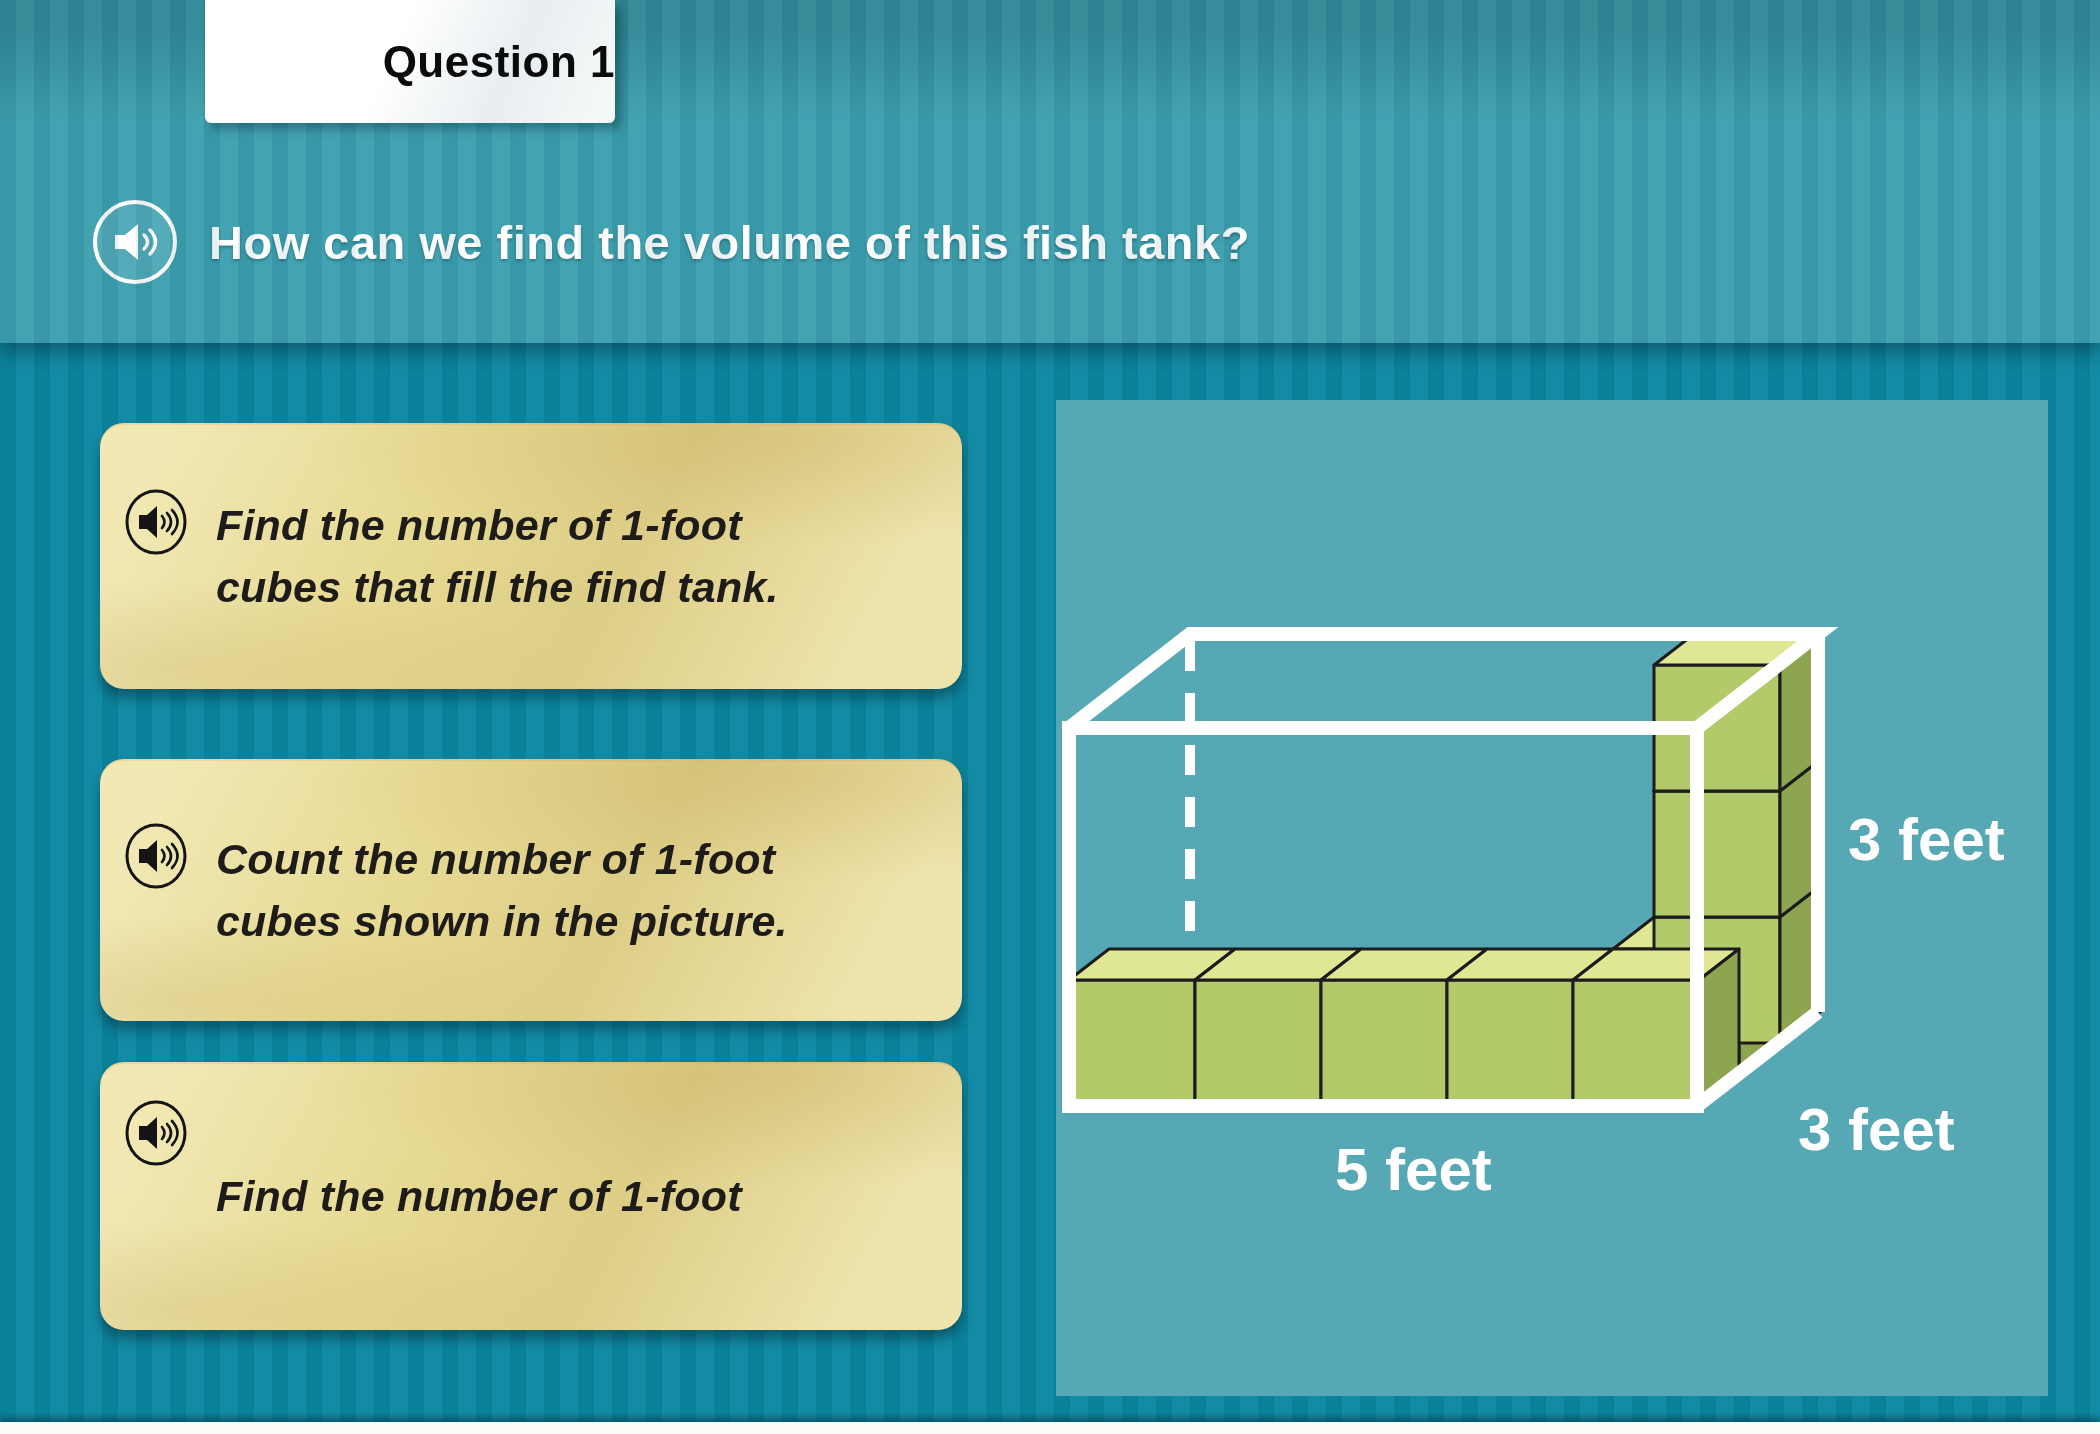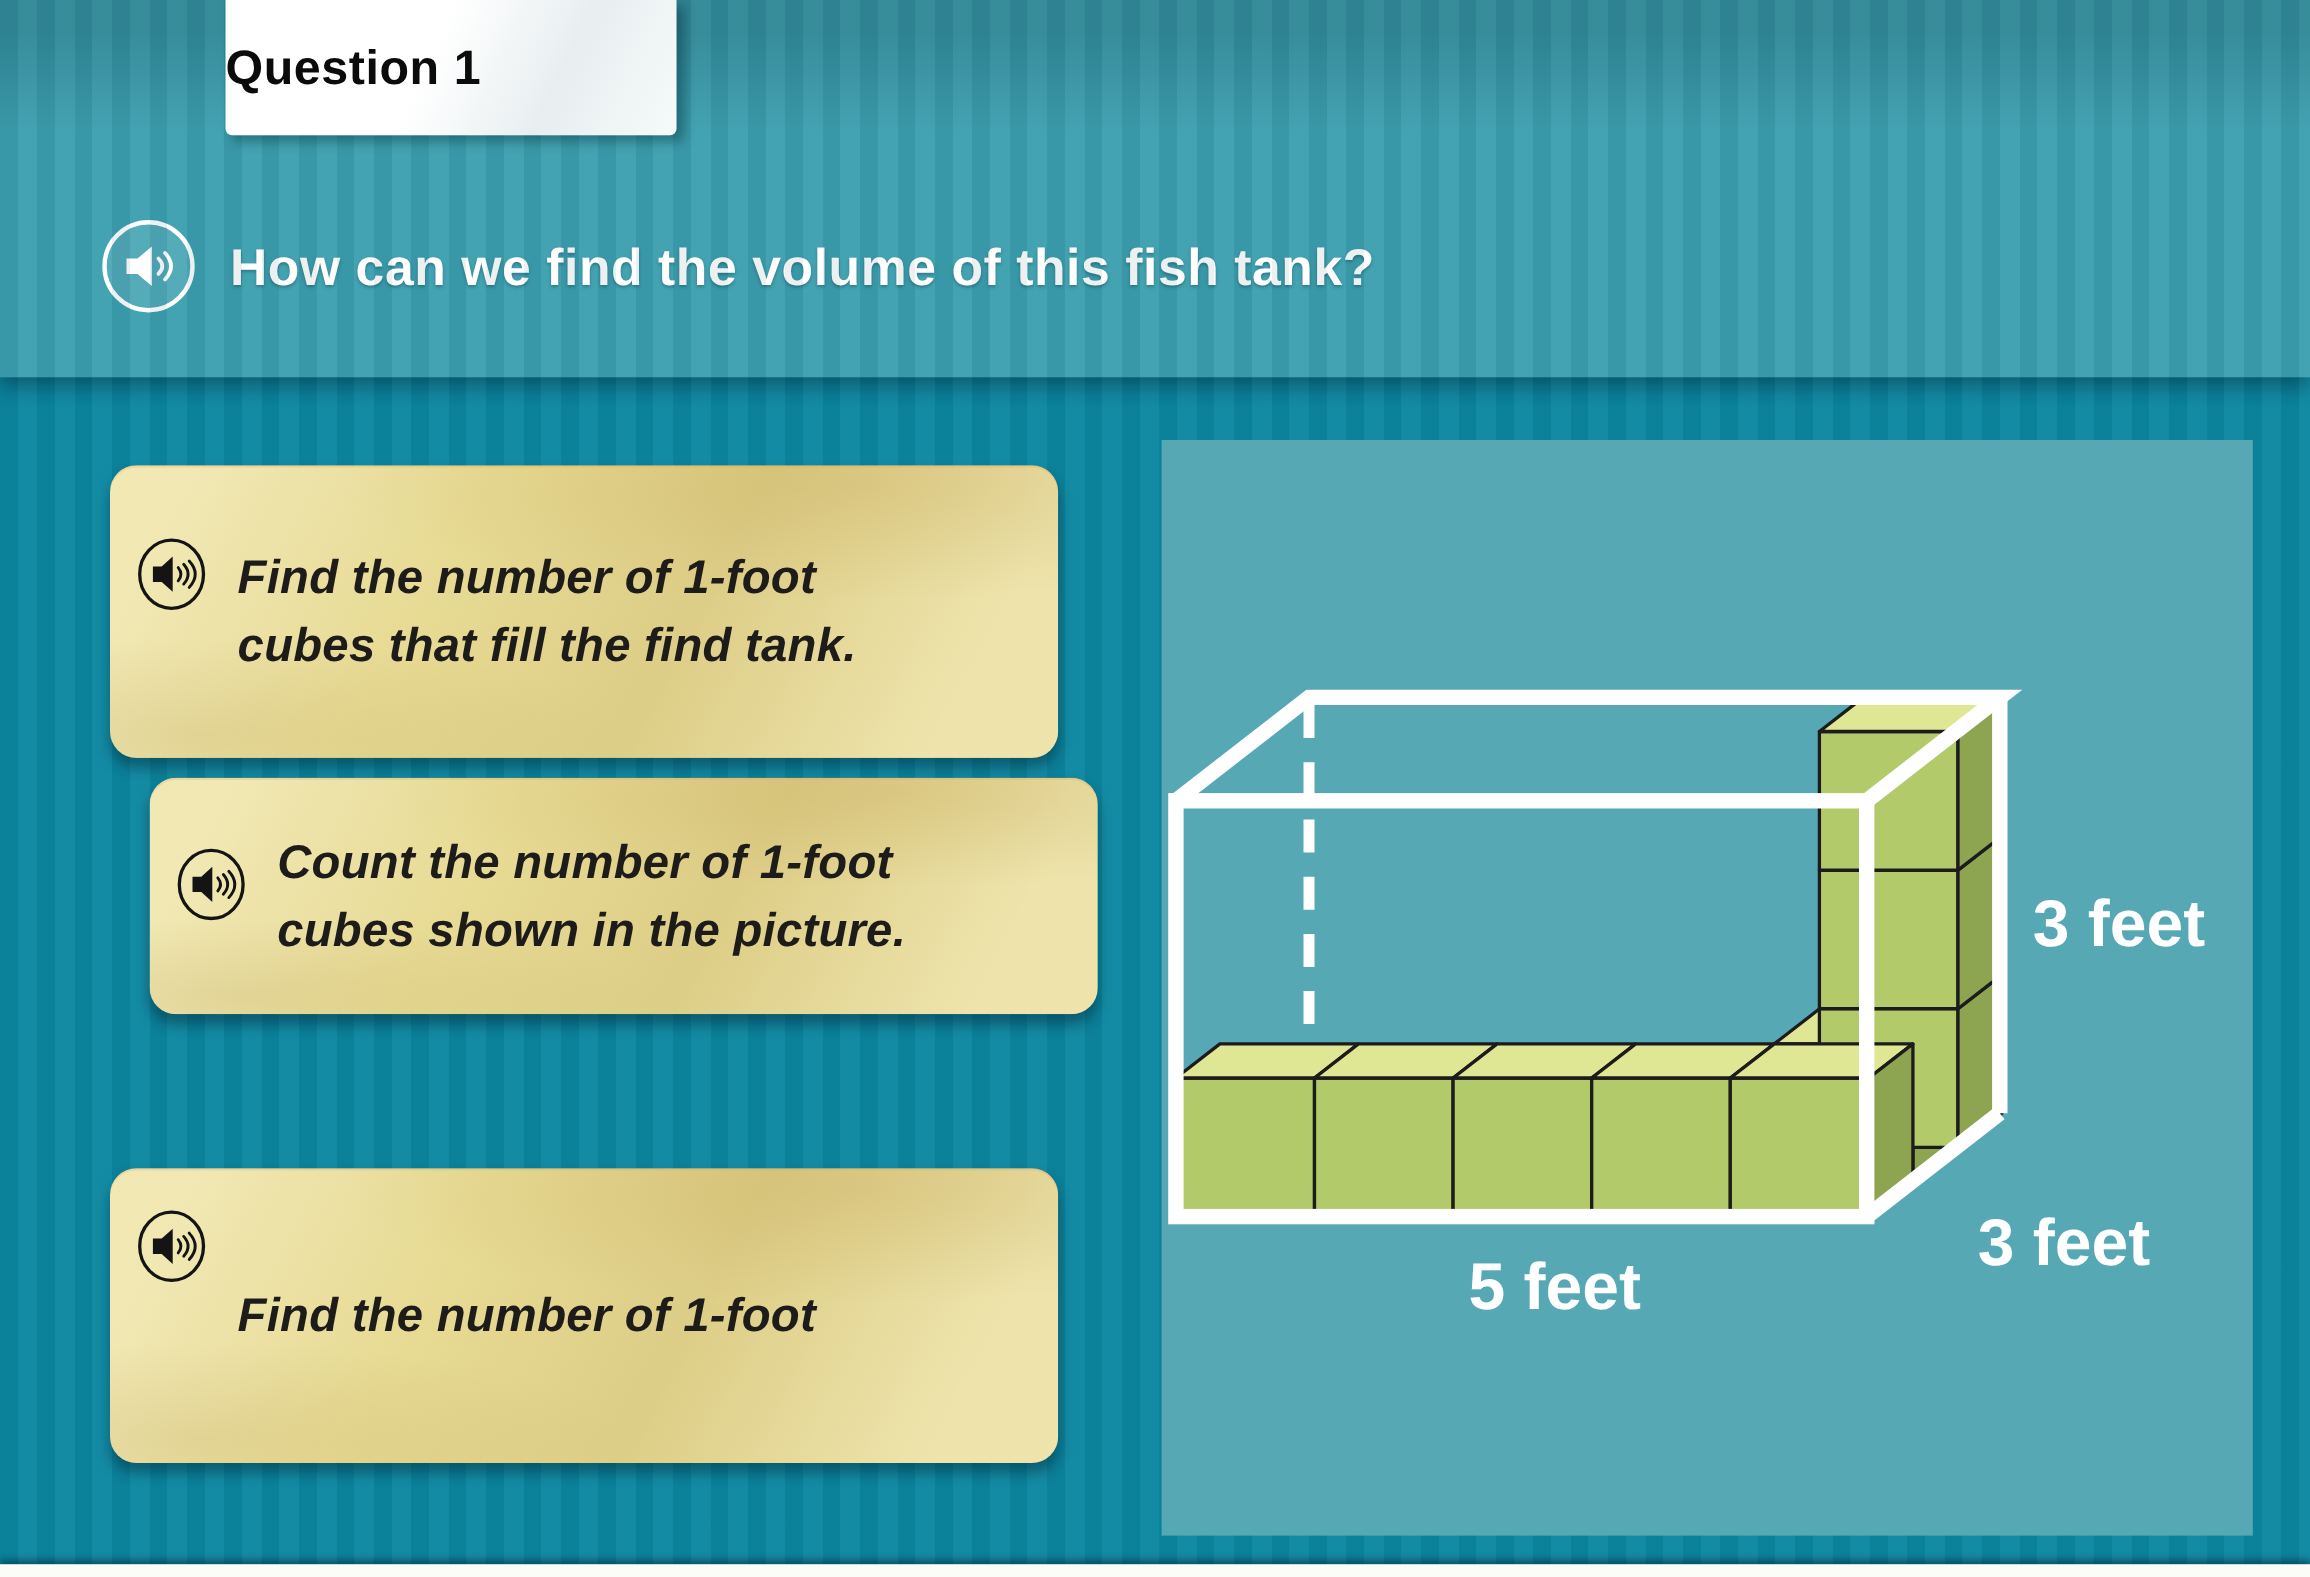--- a/index.html
+++ b/index.html
@@ -22,21 +22,21 @@
   .header-bar{
     position:absolute;left:0;top:0;width:2100px;height:343px;
     background:#3da0af;
     box-shadow:0 8px 18px rgba(0,25,35,0.45);
   }
   .question-tab{
     position:absolute;left:205px;top:0;width:410px;height:123px;
     background:linear-gradient(115deg,#ffffff 45%,#e8eef0 72%,#f6fafa);
     border-radius:0 0 6px 6px;
     box-shadow:6px 6px 10px rgba(0,30,40,0.35);
-    display:flex;align-items:center;justify-content:flex-start;
+    display:flex;align-items:center;justify-content:flex-end;
   }
   .question-tab .tab-text{
     font-size:44px;font-weight:bold;color:#0b0b0b;letter-spacing:0.5px;
   }
   .prompt-row{
     position:absolute;left:93px;top:200px;display:flex;align-items:center;gap:32px;
   }
   .audio-round{
     width:84px;height:84px;border-radius:50%;
     display:flex;align-items:center;justify-content:center;
@@ -129,21 +129,21 @@
           <path d="M48 21 q11 12 0 24" fill="none" stroke="#141414" stroke-width="2.6" stroke-linecap="round"></path>
         </svg>
       </span>
     </div>
     <div class="option-text">
       <div>Find the number of 1-foot</div>
       <div>cubes that fill the find tank.</div>
     </div>
   </div>
 
-  <div class="option-card" style="top:707px;height:215px;margin-left:36px;">
+  <div class="option-card" style="top:759px;height:262px;">
     <div class="audio-oval" style="margin-top:64px;">
       <span style="display:flex;">
         <svg width="64" height="66" viewBox="0 0 64 66">
           <ellipse cx="32" cy="33" rx="29" ry="31" fill="none" stroke="#141414" stroke-width="3"></ellipse>
           <polygon points="15,26 23,26 33,17 33,49 23,40 15,40" fill="#141414"></polygon>
           <path d="M38 27 q5 6 0 12" fill="none" stroke="#141414" stroke-width="2.6" stroke-linecap="round"></path>
           <path d="M43 24 q8 9 0 18" fill="none" stroke="#141414" stroke-width="2.6" stroke-linecap="round"></path>
           <path d="M48 21 q11 12 0 24" fill="none" stroke="#141414" stroke-width="2.6" stroke-linecap="round"></path>
         </svg>
       </span>

